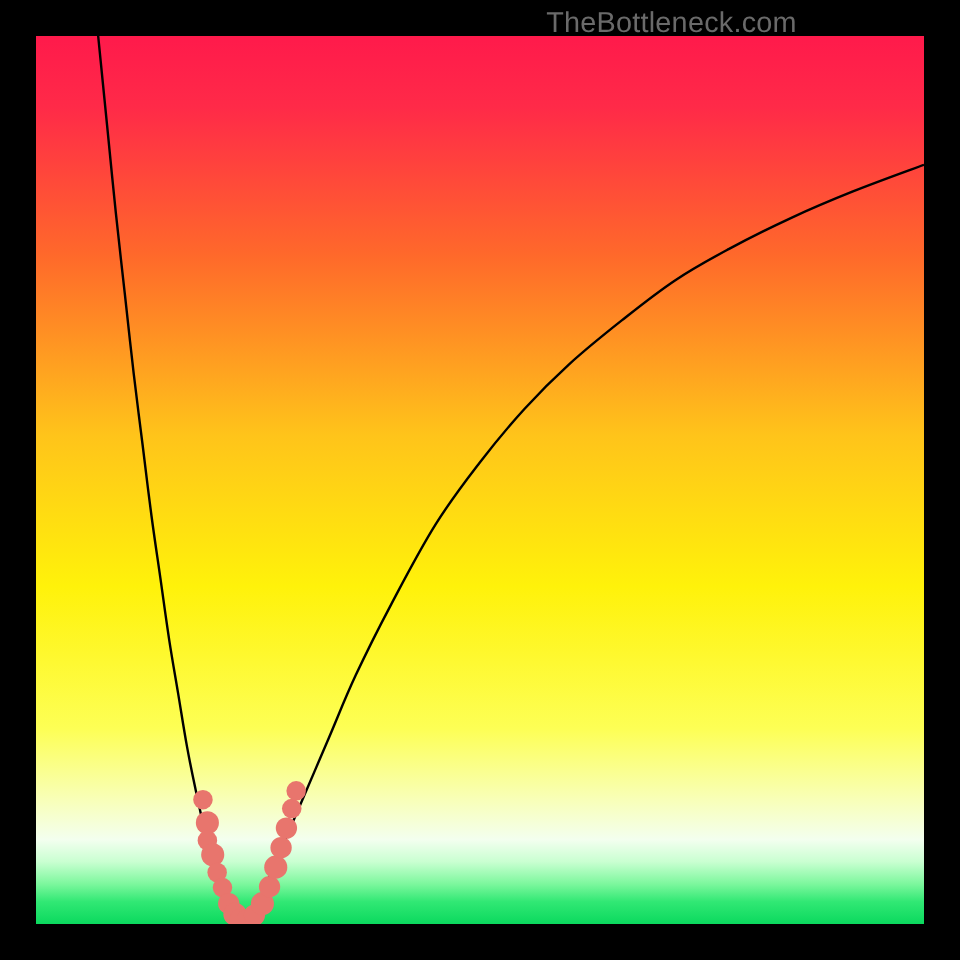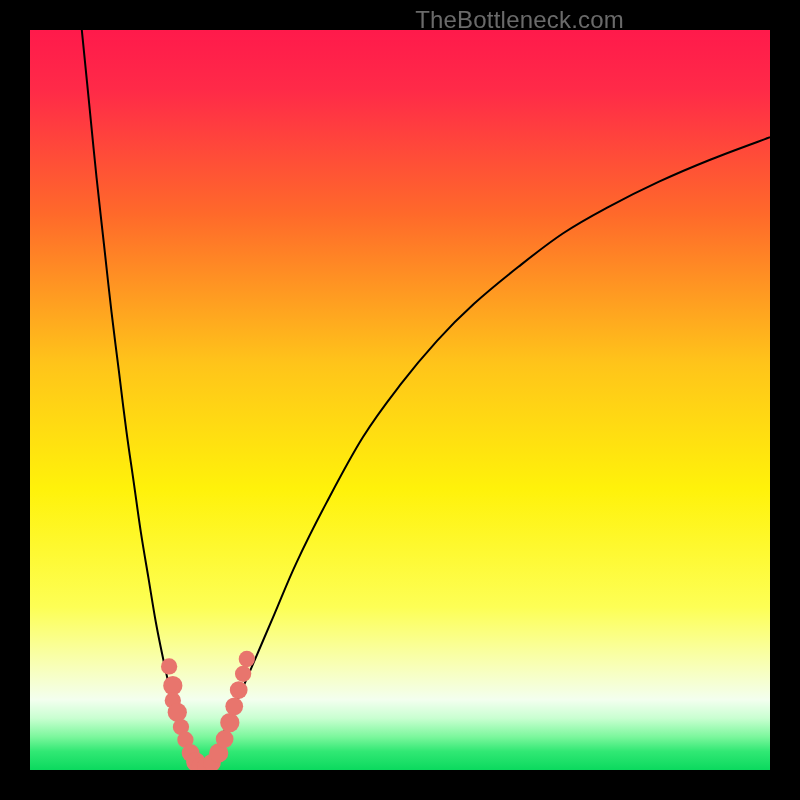--- a/index.html
+++ b/index.html
@@ -9,20 +9,21 @@
     height: 800px;
     overflow: hidden;
     background: #000;
     font-family: Arial, Helvetica, sans-serif;
   }
   .frame {
     position: relative;
     width: 656px;
     height: 800px;
     background: #000;
+    padding-left: 40px;
   }
   .plot-area {
     position: absolute;
     left: 30px;
     top: 30px;
     width: 740px;
     height: 740px;
     overflow: hidden;
   }
   .gradient-bg {

